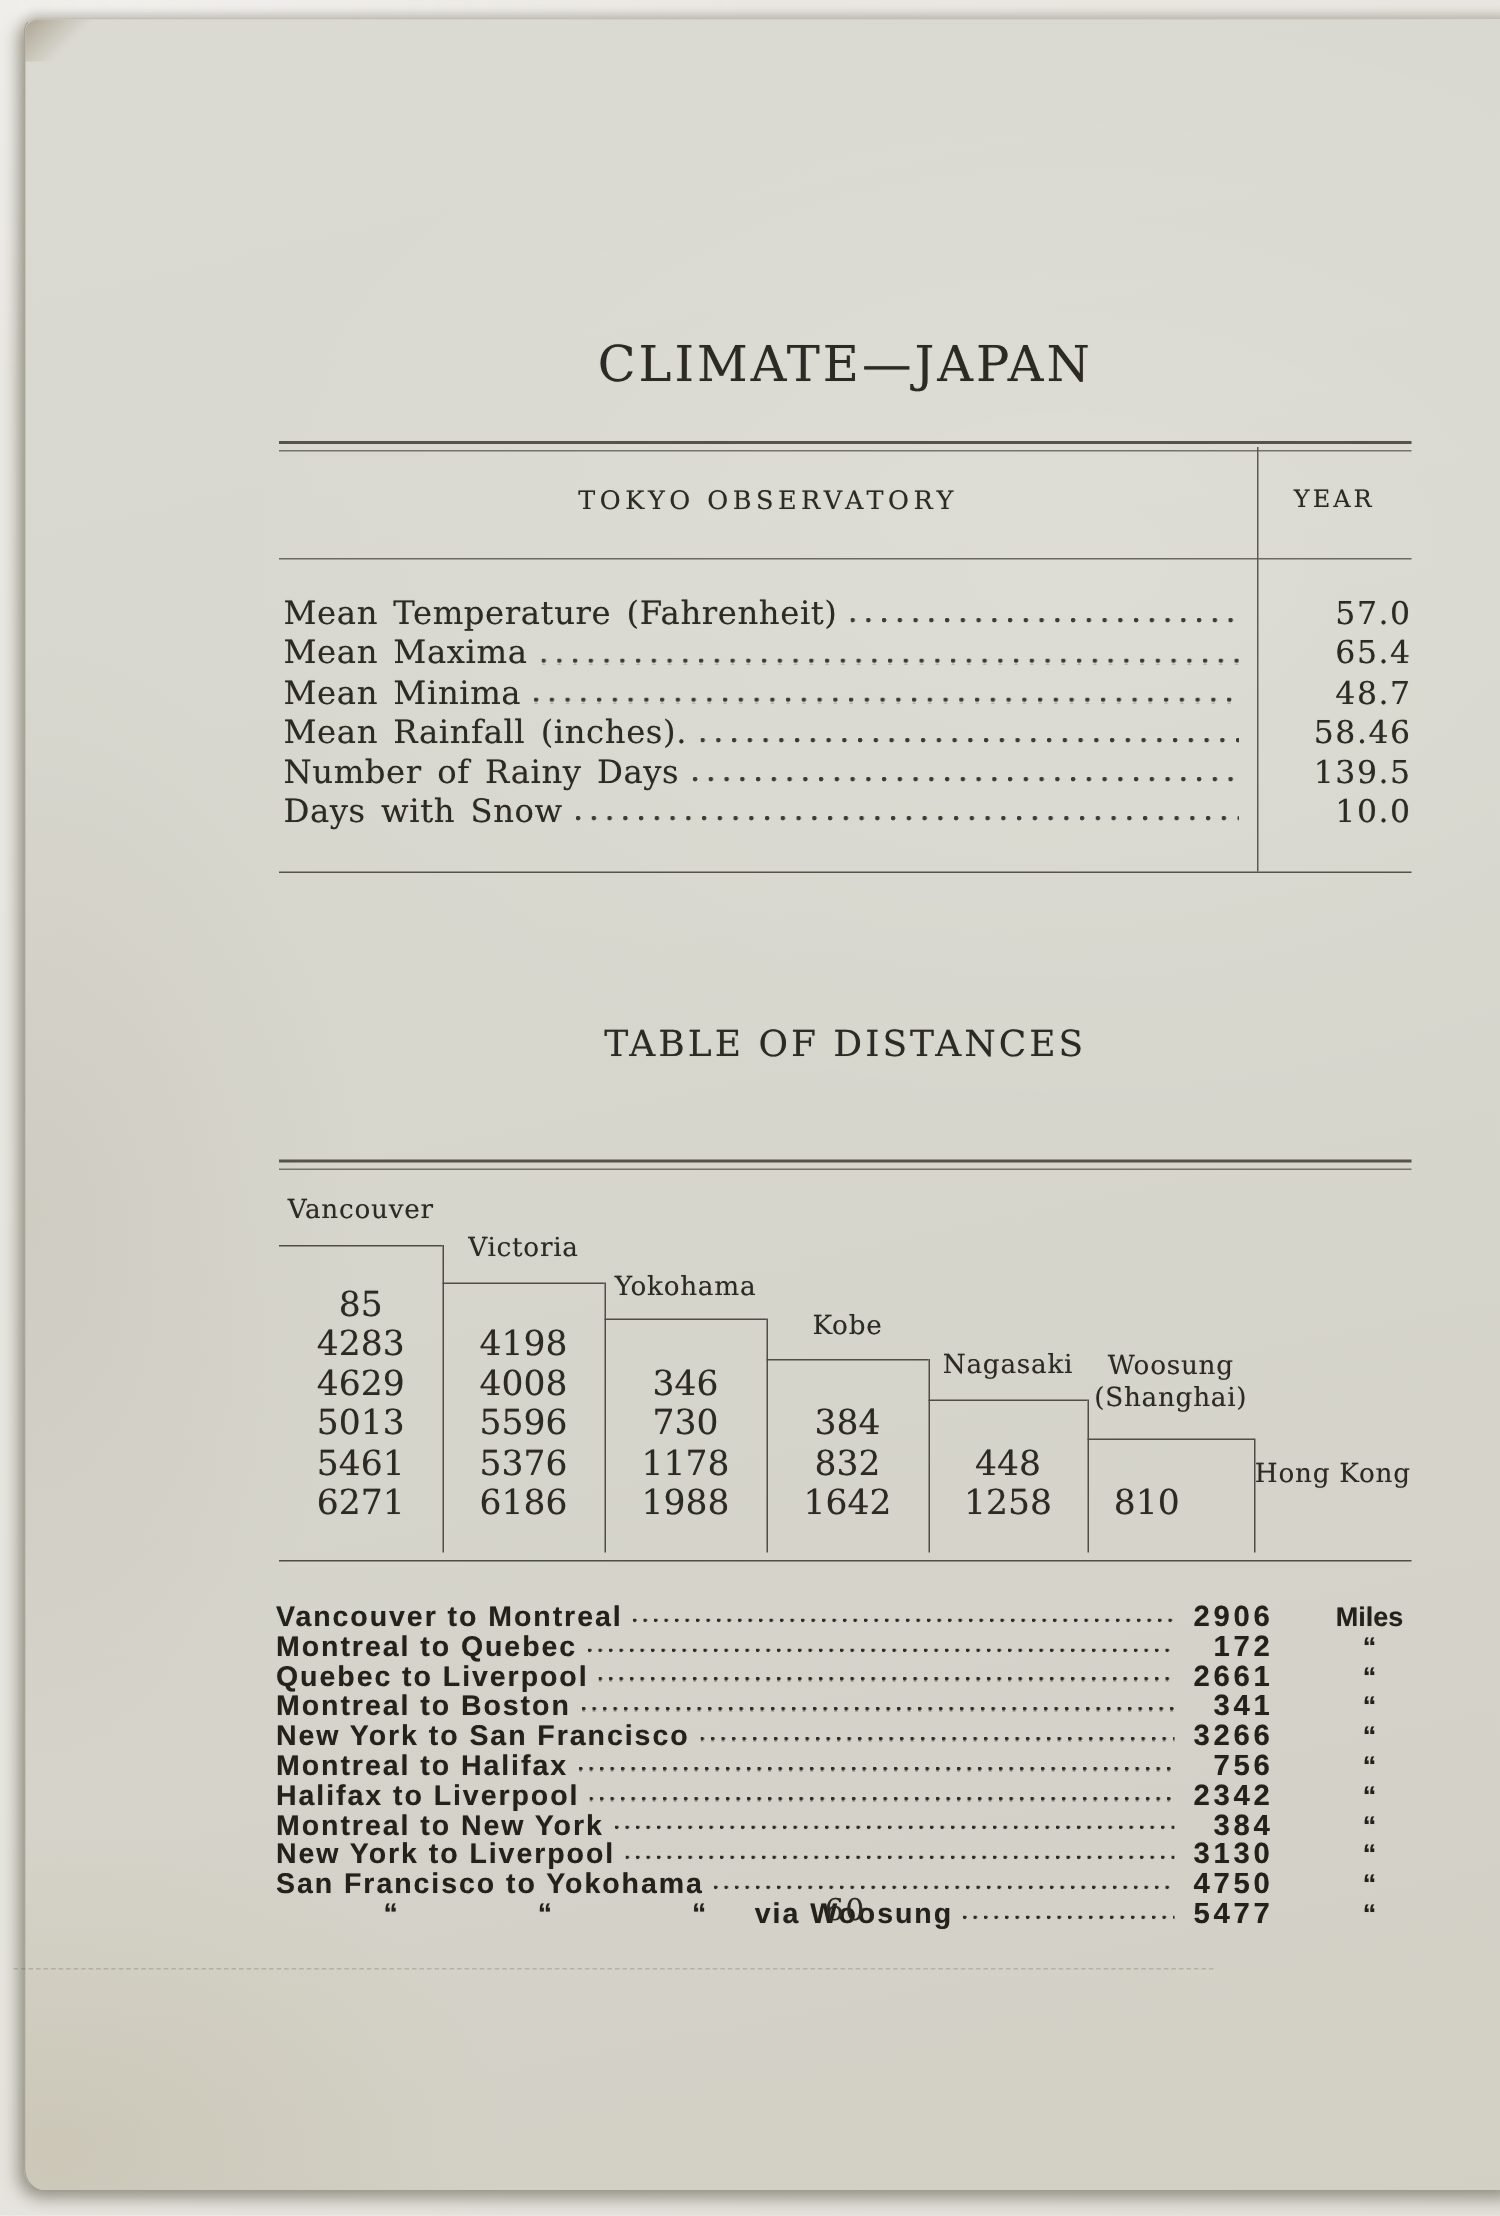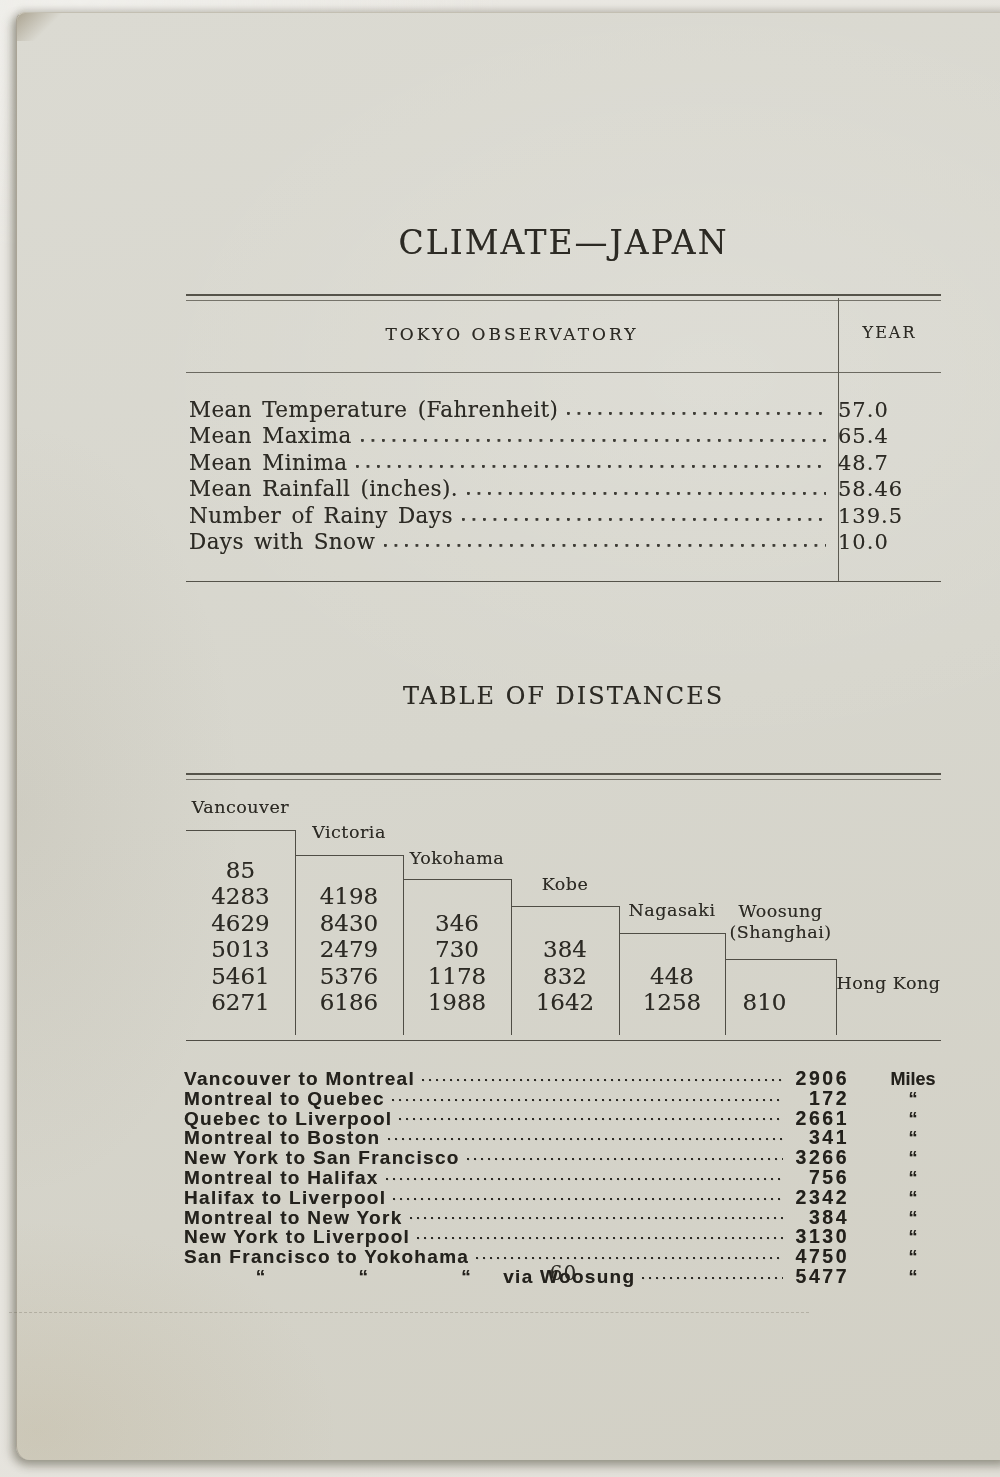--- a/index.html
+++ b/index.html
@@ -47,21 +47,21 @@
   .hdr-year{position:absolute;top:29px;left:652px;width:103px;text-align:center;
     font-size:16px;letter-spacing:2px;}
   .hdr-rule{top:78px;}
   .vdiv{position:absolute;left:652px;top:4px;height:283px;border-left:1.2px solid #5c5a51;}
   .crows{position:absolute;left:3px;right:0;top:103px;}
   .crow{display:flex;align-items:baseline;height:26.4px;font-size:21.5px;}
   .clabel{white-space:nowrap;letter-spacing:.4px;word-spacing:3px;}
   .leader{flex:1;align-self:flex-end;height:5px;margin:0 12px 7px 9px;
     background-image:radial-gradient(circle at 1.4px 1.4px, rgba(44,42,36,.9) 1.25px, rgba(44,42,36,0) 1.8px);
     background-size:10.5px 4px;background-repeat:repeat-x;background-position:0 100%;}
-  .cvalue{width:103px;flex:none;text-align:left;font-size:21px;letter-spacing:1px;}
+  .cvalue{width:103px;flex:none;text-align:right;font-size:21px;letter-spacing:1px;}
   .climate .bot-rule{top:287px;border-top:1.6px solid #55534a;}
 
   
   .stair{position:absolute;left:185px;top:772px;width:755px;height:272px;}
   .stair .top-rule{top:0;}
   .s-label{position:absolute;text-align:center;font-size:17.5px;letter-spacing:.5px;line-height:21px;}
   .hline{position:absolute;border-top:1.3px solid #4f4d45;height:0;}
   .vline{position:absolute;border-left:1.3px solid #4f4d45;width:0;}
   .s-num{position:absolute;text-align:center;font-size:23px;}
   .stair-bottom{position:absolute;left:0;right:0;top:267px;border-top:1.8px solid #4f4d45;}
@@ -147,22 +147,22 @@
         <div class="s-num" style="left: 0px; width: 109px; top: 136.8px;">4629</div>
         <div class="s-num" style="left: 0px; width: 109px; top: 163.2px;">5013</div>
         <div class="s-num" style="left: 0px; width: 109px; top: 189.6px;">5461</div>
         <div class="s-num" style="left: 0px; width: 109px; top: 216px;">6271</div>
         <div class="s-label" style="left: 109px; width: 108px; top: 49px;">
           <div>Victoria</div>
         </div>
         <div class="hline" style="left: 109px; width: 108px; top: 82px;"></div>
         <div class="vline" style="left: 217px; top: 82px; height: 180px;"></div>
         <div class="s-num" style="left: 109px; width: 108px; top: 110.4px;">4198</div>
-        <div class="s-num" style="left: 109px; width: 108px; top: 136.8px;">8430</div>
-        <div class="s-num" style="left: 109px; width: 108px; top: 163.2px;">2479</div>
+        <div class="s-num" style="left: 109px; width: 108px; top: 136.8px;">4008</div>
+        <div class="s-num" style="left: 109px; width: 108px; top: 163.2px;">5596</div>
         <div class="s-num" style="left: 109px; width: 108px; top: 189.6px;">5376</div>
         <div class="s-num" style="left: 109px; width: 108px; top: 216px;">6186</div>
         <div class="s-label" style="left: 217px; width: 108px; top: 75px;">
           <div>Yokohama</div>
         </div>
         <div class="hline" style="left: 217px; width: 108px; top: 106px;"></div>
         <div class="vline" style="left: 325px; top: 106px; height: 156px;"></div>
         <div class="s-num" style="left: 217px; width: 108px; top: 136.8px;">346</div>
         <div class="s-num" style="left: 217px; width: 108px; top: 163.2px;">730</div>
         <div class="s-num" style="left: 217px; width: 108px; top: 189.6px;">1178</div>

